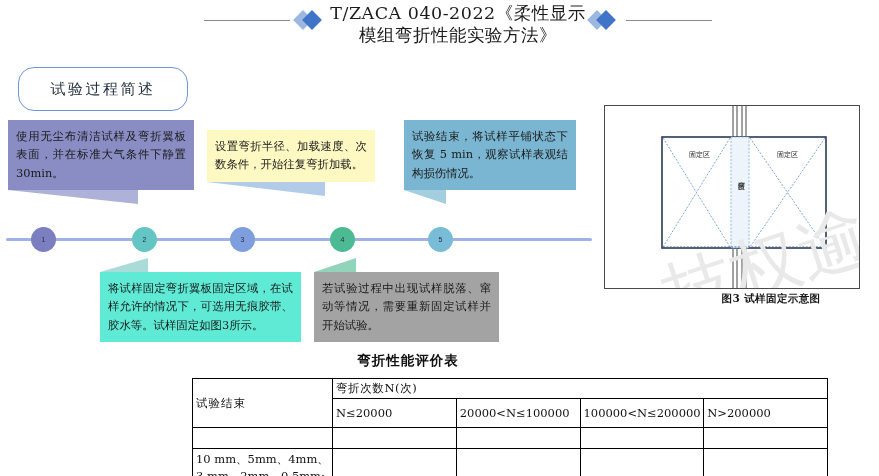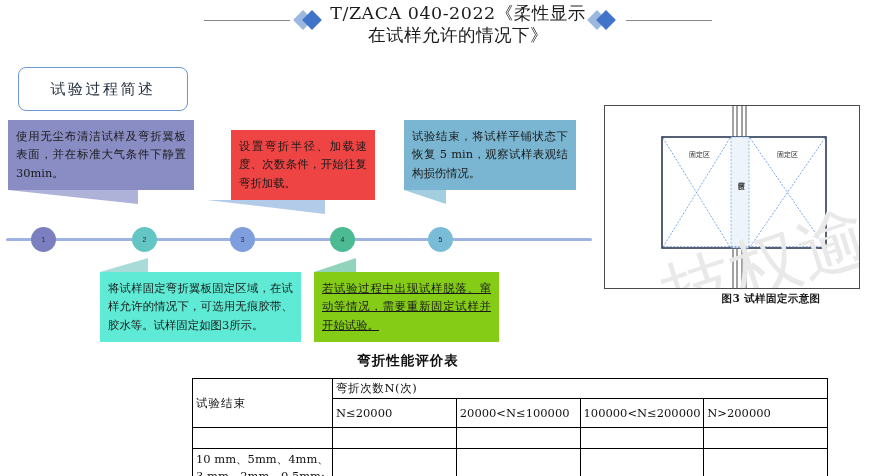--- a/index.html
+++ b/index.html
@@ -64,21 +64,21 @@
     letter-spacing: 0.5px;
     white-space: nowrap;
   }
 
   
   .section-pill {
     position: absolute;
     left: 18px; top: 67px;
     width: 170px; height: 44px;
     border: 1.3px solid #6e97d8;
-    border-radius: 8px;
+    border-radius: 16px;
     background: #ffffff;
     display: flex; align-items: center; justify-content: center;
   }
   .section-pill span {
     font-family: "DejaVu Serif", serif;
     font-size: 15px;
     color: #24303f;
     letter-spacing: 2.5px;
   }
 
@@ -221,21 +221,21 @@
 
   <div class="header">
     <div class="hdr-rule left"></div>
     <div class="hdr-center">
       <div class="diamond-pair">
         <i class="d1" style="background: rgb(156, 184, 224);"></i>
           <i class="d2" style="background: rgb(63, 116, 201);"></i>
       </div>
       <div class="title-block">
         <div class="title-line">T/ZACA 040-2022《柔性显示</div>
-        <div class="title-line">在试样允许的情况下》</div>
+        <div class="title-line">模组弯折性能实验方法》</div>
       </div>
       <div class="diamond-pair">
         <i class="d1" style="background: rgb(156, 184, 224);"></i>
           <i class="d2" style="background: rgb(63, 116, 201);"></i>
       </div>
     </div>
     <div class="hdr-rule right"></div>
   </div>
 
   <div class="section-pill">
@@ -245,21 +245,21 @@
   <div class="callout co1">
     <div class="body" id="co1-body" style="background: rgb(138, 141, 196);">使用无尘布清洁试样及弯折翼板表面，并在标准大气条件下静置30min。</div>
     <div class="tail">
       <svg viewBox="0 0 186 14" preserveAspectRatio="none">
           <polygon id="t1" points="0,0 130,0 130,14" fill="#aeb1d8"></polygon>
         </svg>
     </div>
   </div>
 
   <div class="callout co2">
-    <div class="body" id="co2-body" style="background: #ef4444; margin-left: 24px;">设置弯折半径、加载速度、次数条件，开始往复弯折加载。</div>
+    <div class="body" id="co2-body" style="background: #fef9c3;">设置弯折半径、加载速度、次数条件，开始往复弯折加载。</div>
     <div class="tail">
       <svg viewBox="0 0 168 14" preserveAspectRatio="none">
           <polygon id="t2" points="0,0 118,0 118,14" fill="#b2cbe8"></polygon>
         </svg>
     </div>
   </div>
 
   <div class="callout co3">
     <div class="body" id="co3-body" style="background: rgb(122, 182, 209);">试验结束，将试样平铺状态下恢复 5 min，观察试样表观结构损伤情况。</div>
     <div class="tail">
@@ -277,21 +277,21 @@
     </div>
     <div class="body" id="co4-body" style="background: #5eead4;">将试样固定弯折翼板固定区域，在试样允许的情况下，可选用无痕胶带、胶水等。试样固定如图3所示。</div>
   </div>
 
   <div class="callout co5">
     <div class="tail">
       <svg viewBox="0 0 185 14" preserveAspectRatio="none">
           <polygon id="t5" points="0,14 42,0 42,14" fill="#92d3bc"></polygon>
         </svg>
     </div>
-    <div class="body" id="co5-body" style="background: #84cc16; text-decoration: underline;">若试验过程中出现试样脱落、窜动等情况，需要重新固定试样并开始试验。</div>
+    <div class="body" id="co5-body" style="background: #a3a3a3;">若试验过程中出现试样脱落、窜动等情况，需要重新固定试样并开始试验。</div>
   </div>
 
   <div class="timeline">
     <div class="tl-line" style="background: rgb(158, 178, 230);"></div>
     <div class="tl-node" id="node1" style="left: 31px; background: rgb(123, 127, 192);">
         <span>1</span>
       </div>
     <div class="tl-node" id="node2" style="left: 132px; background: rgb(99, 198, 196);">
         <span>2</span>
       </div>

